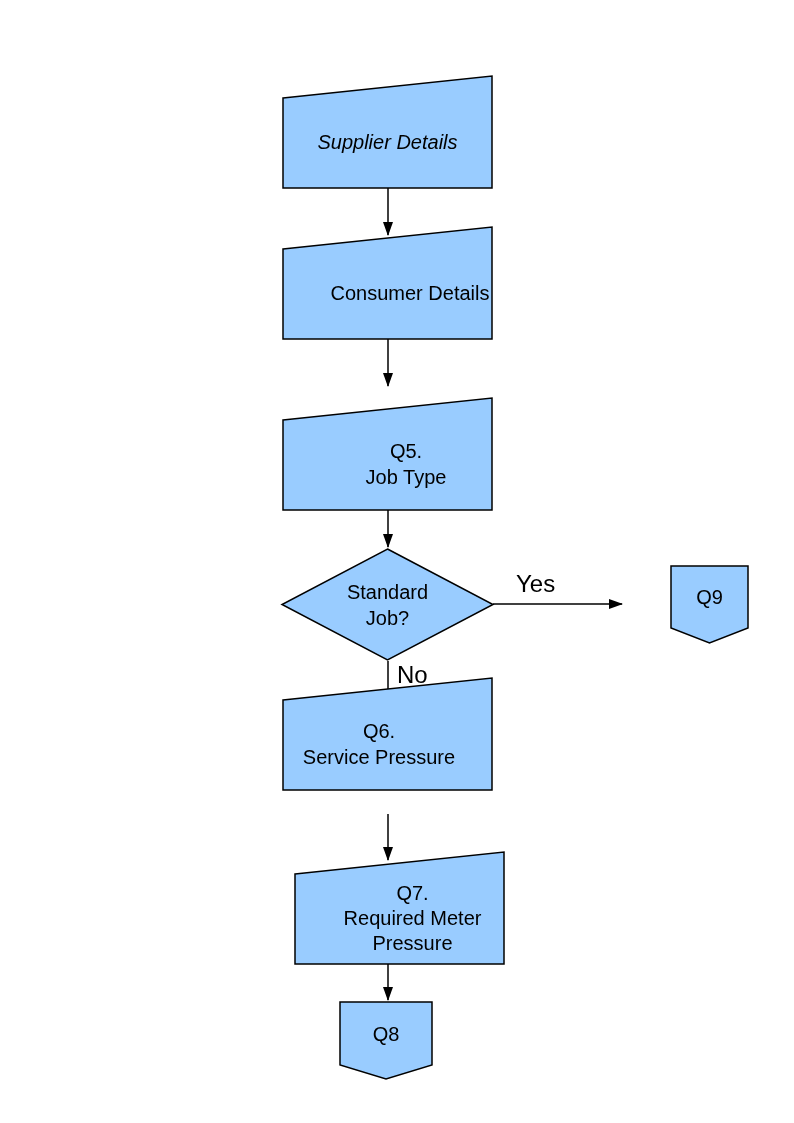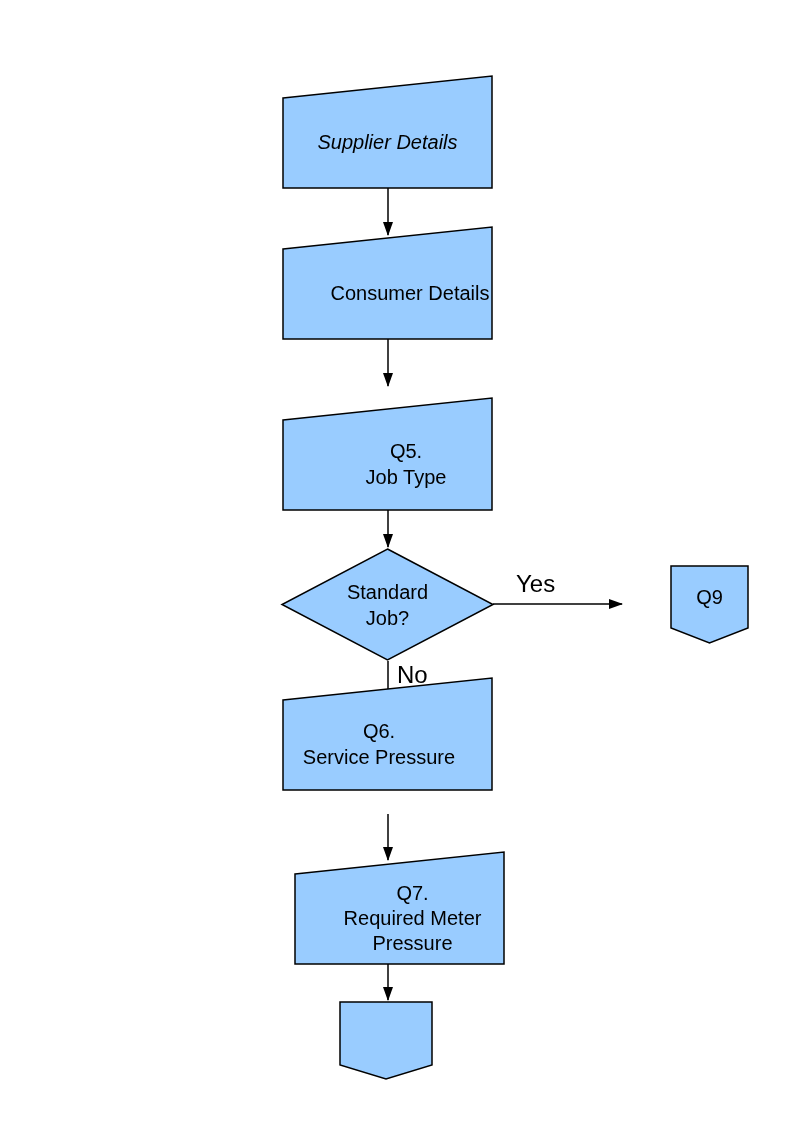--- a/index.html
+++ b/index.html
@@ -154,18 +154,21 @@
       <div>Q7.</div>
       <div>Required Meter</div>
       <div>Pressure</div>
     </div>
   </div>
 
   <div class="node" style="left:340px; top:1002px; width:92px; height:77px;">
     <svg width="92" height="77" viewBox="0 0 92 77">
       <polygon points="0,0 92,0 92,63 46,77 0,63" fill="#99CCFF"></polygon>
     </svg>
+    <div class="label" style="height:63px;">
+      <div>Q8</div>
+    </div>
   </div>
 
   <div class="edge-label" style="left:516px; top:573px;">Yes</div>
   <div class="edge-label" style="left:397px; top:664px;">No</div>
 
 </div>
 
 </body></html>

